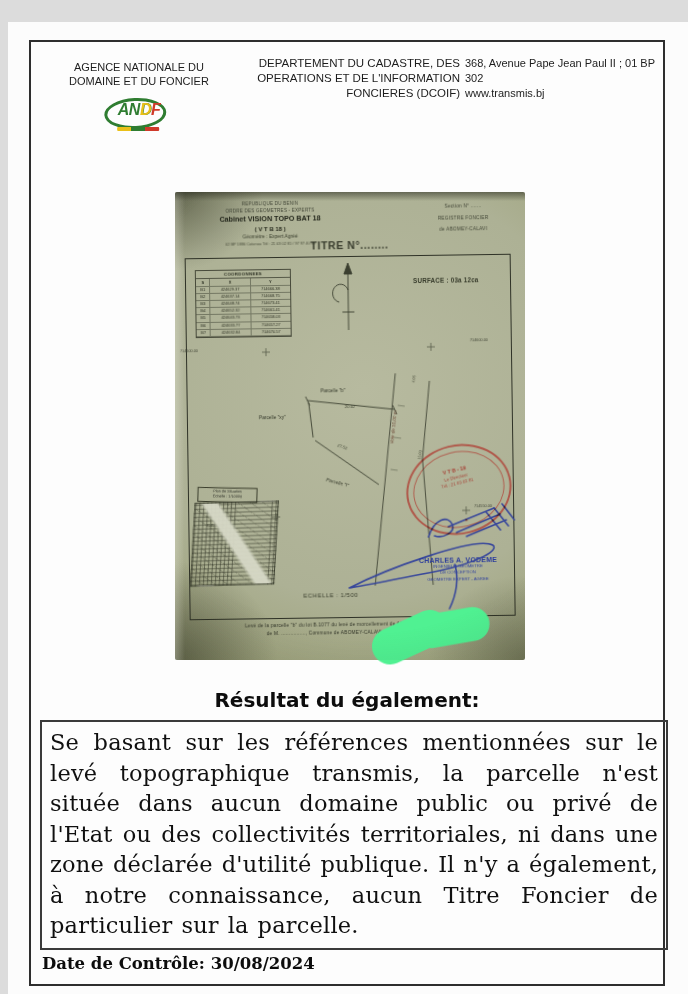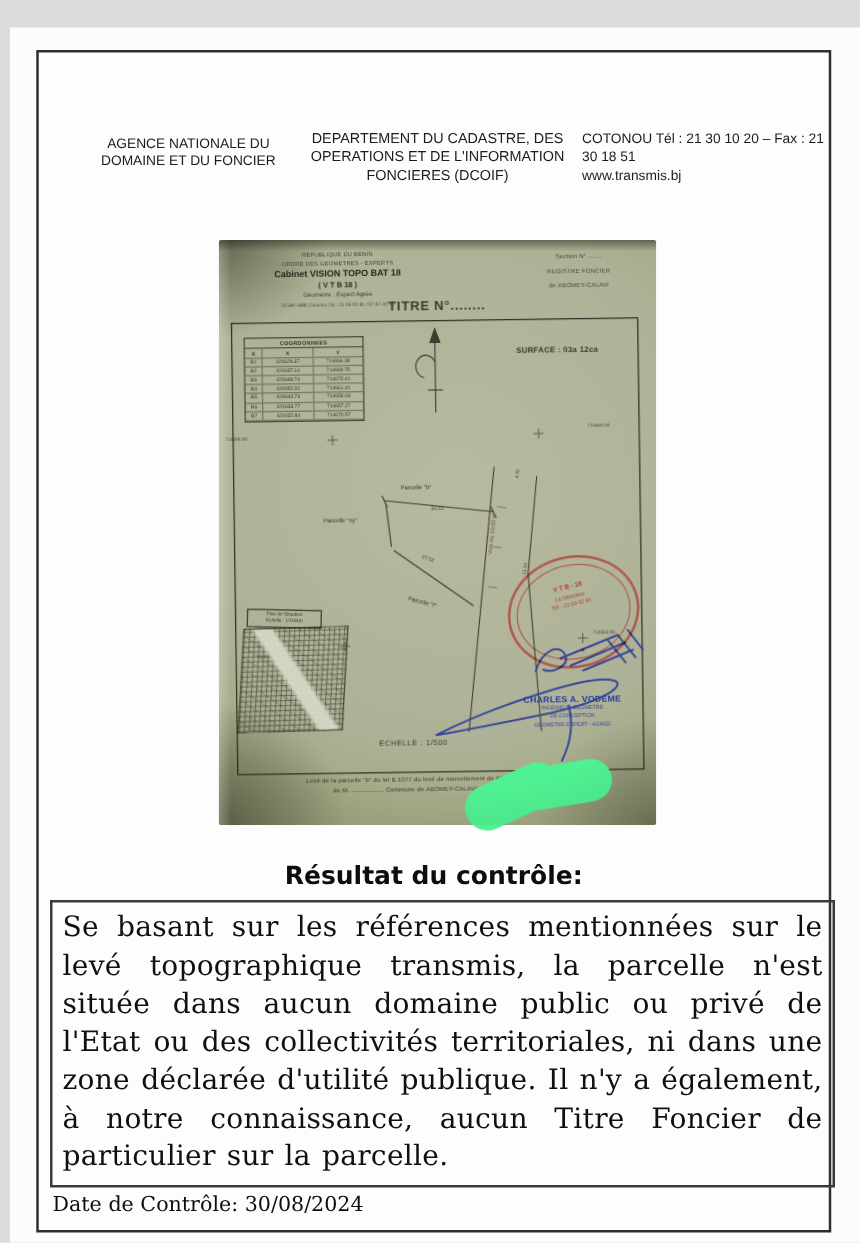--- a/index.html
+++ b/index.html
@@ -2,25 +2,25 @@
 <html lang="fr" style="--stamp_red: #b0453a; --signature_blue: #2f3f9c; --highlight_green: #50f192; --photo_olive: #a8ac91; --logo_green: #2f7d31; --logo_yellow: #eac019; --logo_red: #cf3a2a;"><head>
 <meta charset="utf-8">
 <title>Contrôle de Situation Géographique</title>
 <style>
   html,body{width:688px;height:994px;margin:0;padding:0;overflow:hidden;background:#dcdcdc;
     font-family:"Liberation Sans",sans-serif;-webkit-font-smoothing:antialiased;}
   .page{position:absolute;left:8px;top:22px;right:0;bottom:0;background:#fcfcfc;}
   .frame{position:absolute;left:21px;top:18px;width:632px;height:942px;border:2px solid #2e2e2e;background:#fdfdfd;}
 
   
-  .hdr{position:absolute;top:12px;left:12px;right:0;display:flex;justify-content:space-between;
-    padding:0 0 0 24px;box-sizing:border-box;margin-top:48px;}
+  .hdr{position:absolute;top:12px;left:0;right:0;display:flex;justify-content:space-between;
+    padding:0 0 0 24px;box-sizing:border-box;}
   .hcol{color:#1d1d1d;}
   .hleft{width:168px;text-align:center;font-size:11px;line-height:1.3;padding-top:6px;}
-  .hcenter{width:232px;text-align:center;font-size:11.5px;line-height:1.3;padding-top:2px;}
+  .hcenter{width:232px;text-align:right;font-size:11.5px;line-height:1.3;padding-top:2px;}
   .hright{width:198px;text-align:left;font-size:11px;line-height:1.35;padding-top:2px;}
   .logo{position:relative;height:40px;margin-top:8px;}
   .logo .oval{position:absolute;left:50%;top:1px;width:56px;height:25px;border:3px solid var(--logo_green);
     border-radius:50%;transform:translateX(-56%) rotate(-3deg);}
   .logo .letters{position:absolute;left:50%;top:3px;transform:translateX(-50%);
     font-weight:bold;font-style:italic;font-size:16px;letter-spacing:-0.5px;white-space:nowrap;}
   .logo .l-an{color:var(--logo_green);}
   .logo .l-d{color:var(--logo_yellow);text-shadow:0.6px 0 var(--logo_green);}
   .logo .l-f{color:var(--logo_red);}
   .logo .bar{position:absolute;left:50%;top:30px;transform:translateX(-52%);width:42px;height:4px;
@@ -114,35 +114,40 @@
   
   .result-heading{position:absolute;top:646px;left:0;right:0;text-align:center;
     font-family:"DejaVu Sans",sans-serif;font-weight:bold;font-size:20px;color:#0d0d0d;}
   .result-box{position:absolute;top:678px;left:9px;width:608px;height:216px;border:2px solid #3a3a3a;
     padding:5px 8px;box-sizing:content-box;}
   .result-box p{margin:0;font-family:"DejaVu Serif",serif;font-size:22.5px;line-height:30.5px;
     text-align:justify;color:#101010;letter-spacing:.2px;word-spacing:1.5px;}
 
   
   .foot{position:absolute;top:912px;left:11px;right:15px;display:flex;justify-content:space-between;
-    font-family:"DejaVu Serif",serif;font-weight:normal;font-size:16.5px;color:#0d0d0d;}
+    font-family:"DejaVu Serif",serif;font-weight:bold;font-size:16.5px;color:#0d0d0d;}
 </style>
 </head>
 <body>
 
 <div class="page">
   <div class="frame">
 
     <div class="hdr">
       <div class="hcol hleft">
         <div>AGENCE NATIONALE DU DOMAINE ET DU FONCIER</div>
+        <div class="logo">
+          <div class="oval"></div>
+          <div class="letters"><span class="l-an">AN</span><span class="l-d">D</span><span class="l-f">F</span></div>
+          <div class="bar"></div>
+        </div>
       </div>
       <div class="hcol hcenter">DEPARTEMENT DU CADASTRE, DES OPERATIONS ET DE L'INFORMATION FONCIERES (DCOIF)</div>
       <div class="hcol hright">
-        <div>COTONOU Tél : 21 30 10 20 – Fax : 21 30 18 51</div>
+        <div>368, Avenue Pape Jean Paul II ; 01 BP 302</div>
         <div>www.transmis.bj</div>
       </div>
     </div>
 
 
     <div class="scan">
       <div class="sc">
 
         <div class="cab">
           <div class="c1">REPUBLIQUE DU BENIN</div>
@@ -292,21 +297,21 @@
         </div>
 
         <div class="blob">
           <div class="b1"></div>
           <div class="b2"></div>
         </div>
       </div>
       <div class="vig"></div>
     </div>
 
-    <div class="result-heading">Résultat du contrôle:</div>
+    <div class="result-heading">Résultat du également:</div>
     <div class="result-box">
       <p>Se basant sur les références mentionnées sur le levé topographique transmis, la parcelle n'est située dans aucun domaine public ou privé de l'Etat ou des collectivités territoriales, ni dans une zone déclarée d'utilité publique. Il n'y a également, à notre connaissance, aucun Titre Foncier de particulier sur la parcelle.</p>
     </div>
 
     <div class="foot">
       <div><span>Date de Contrôle:</span> <span>30/08/2024</span></div>
     </div>
 
   </div>
 </div>

